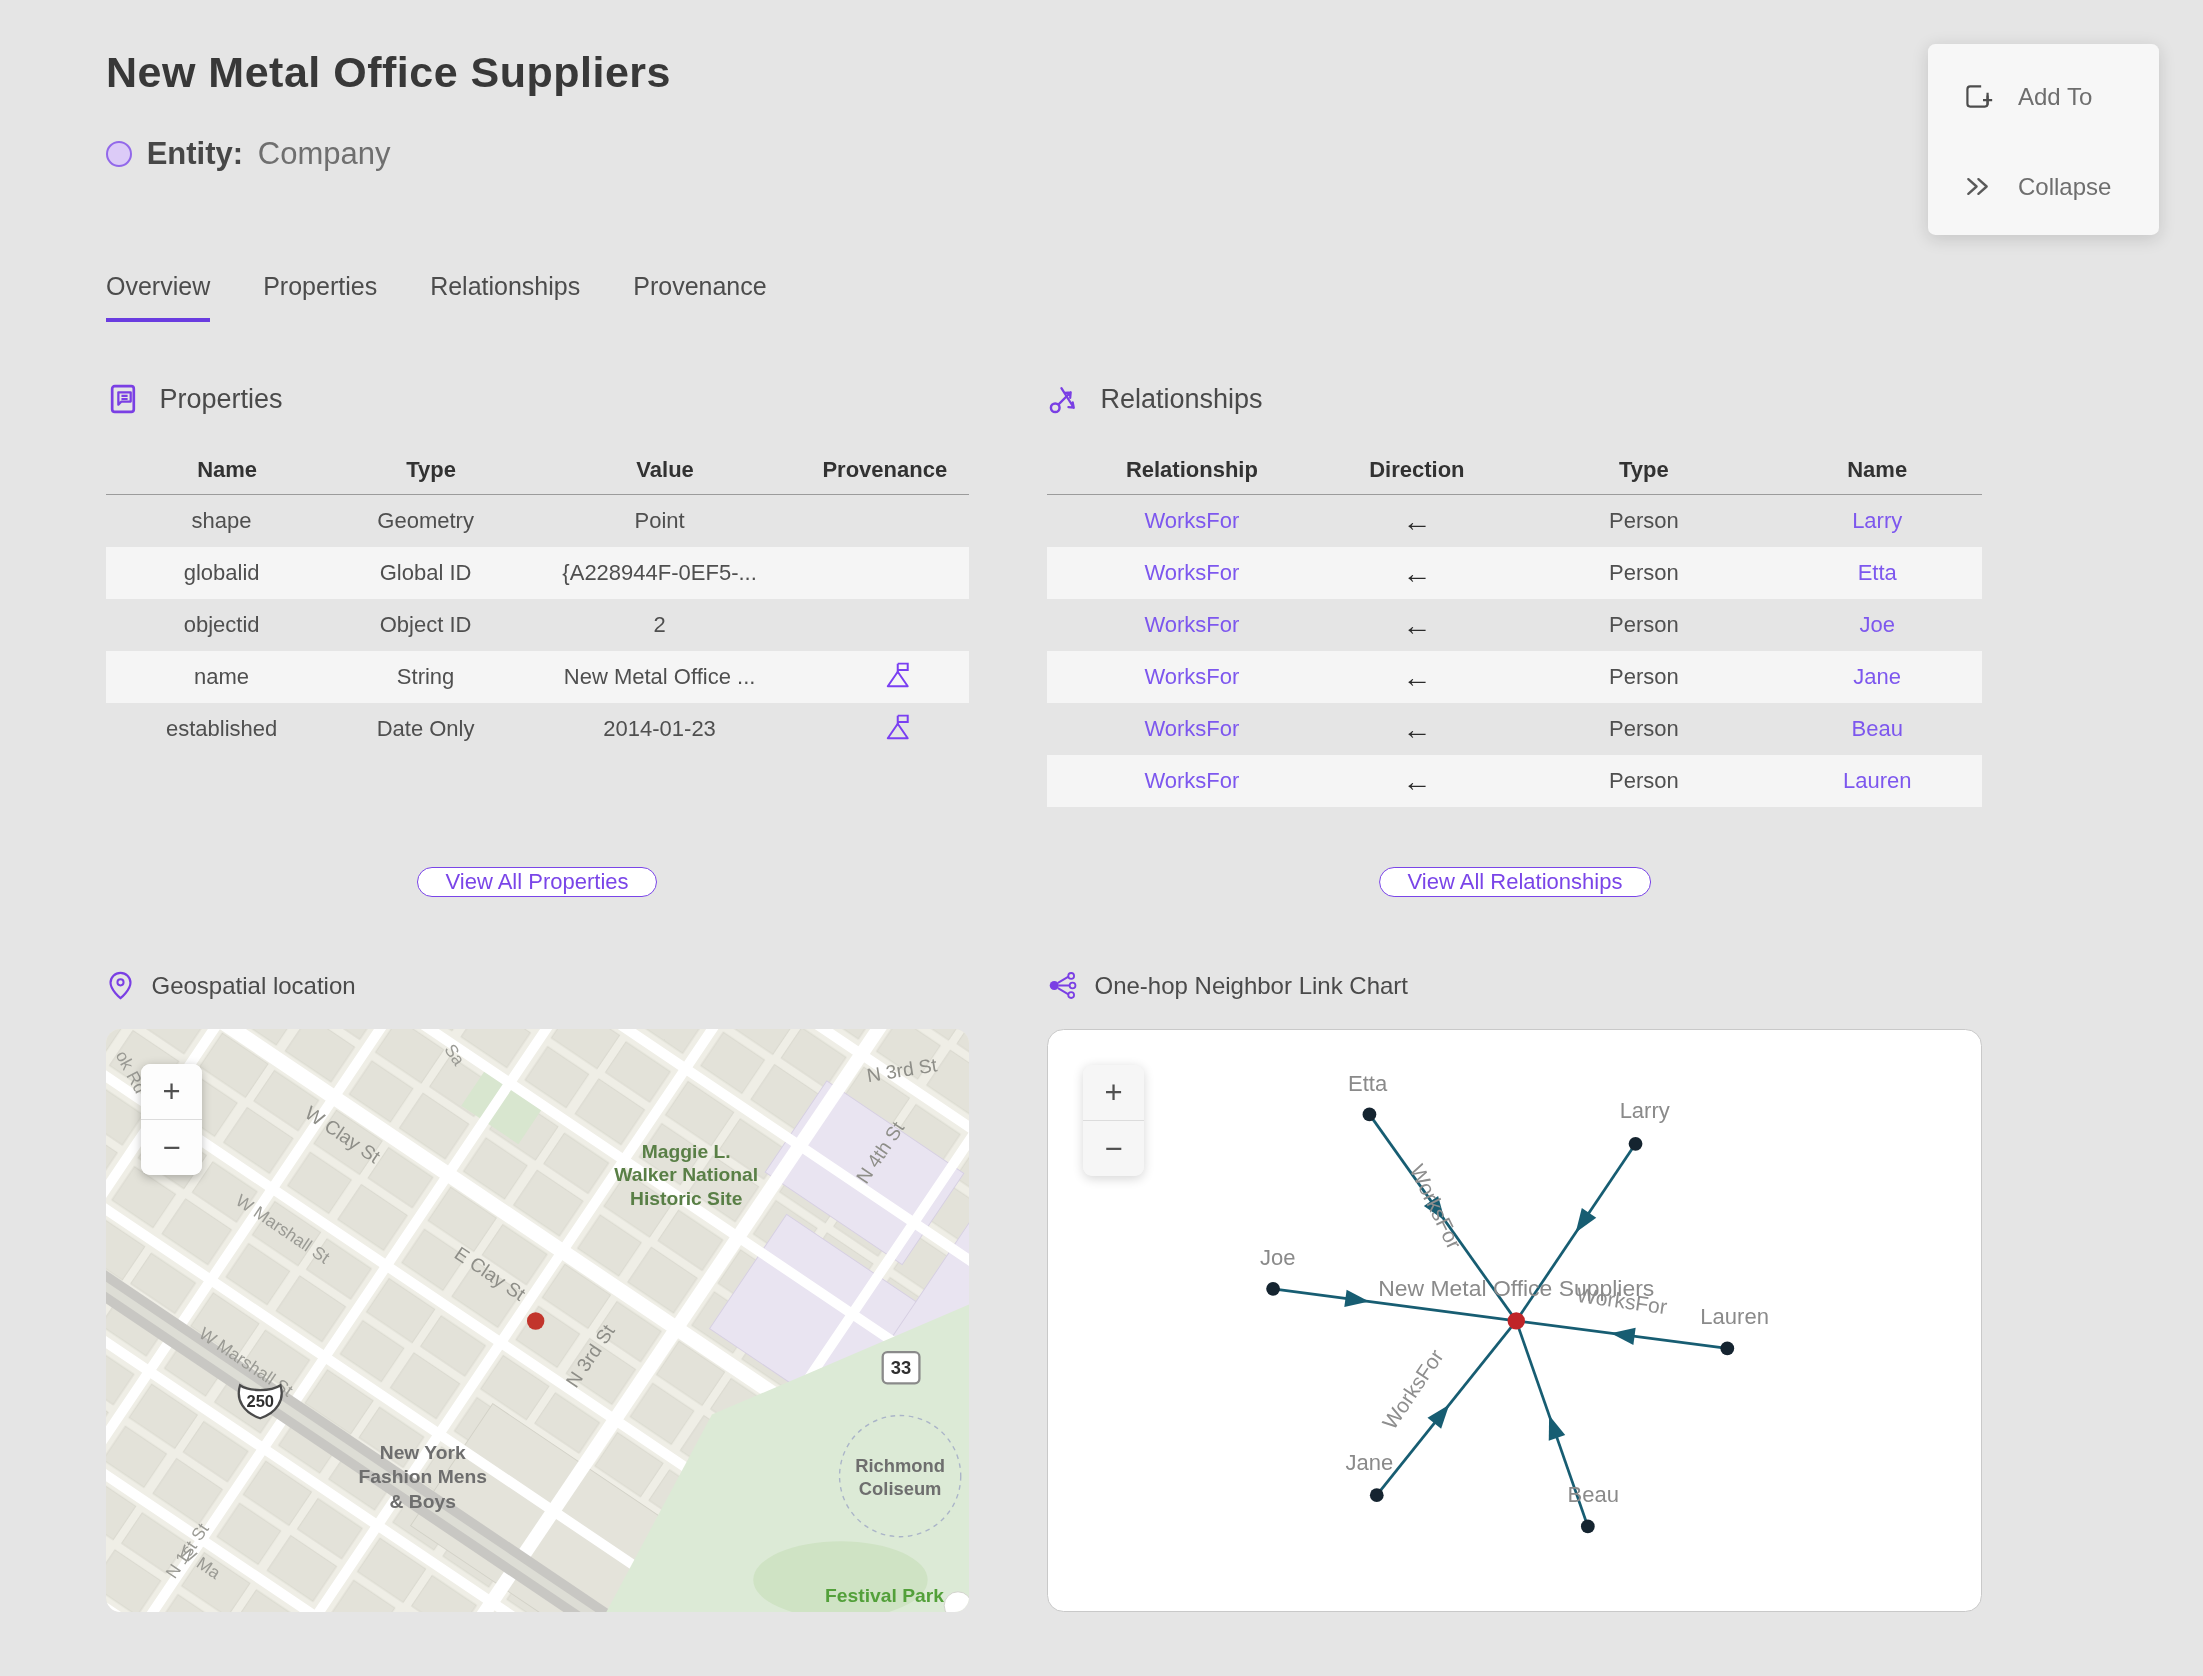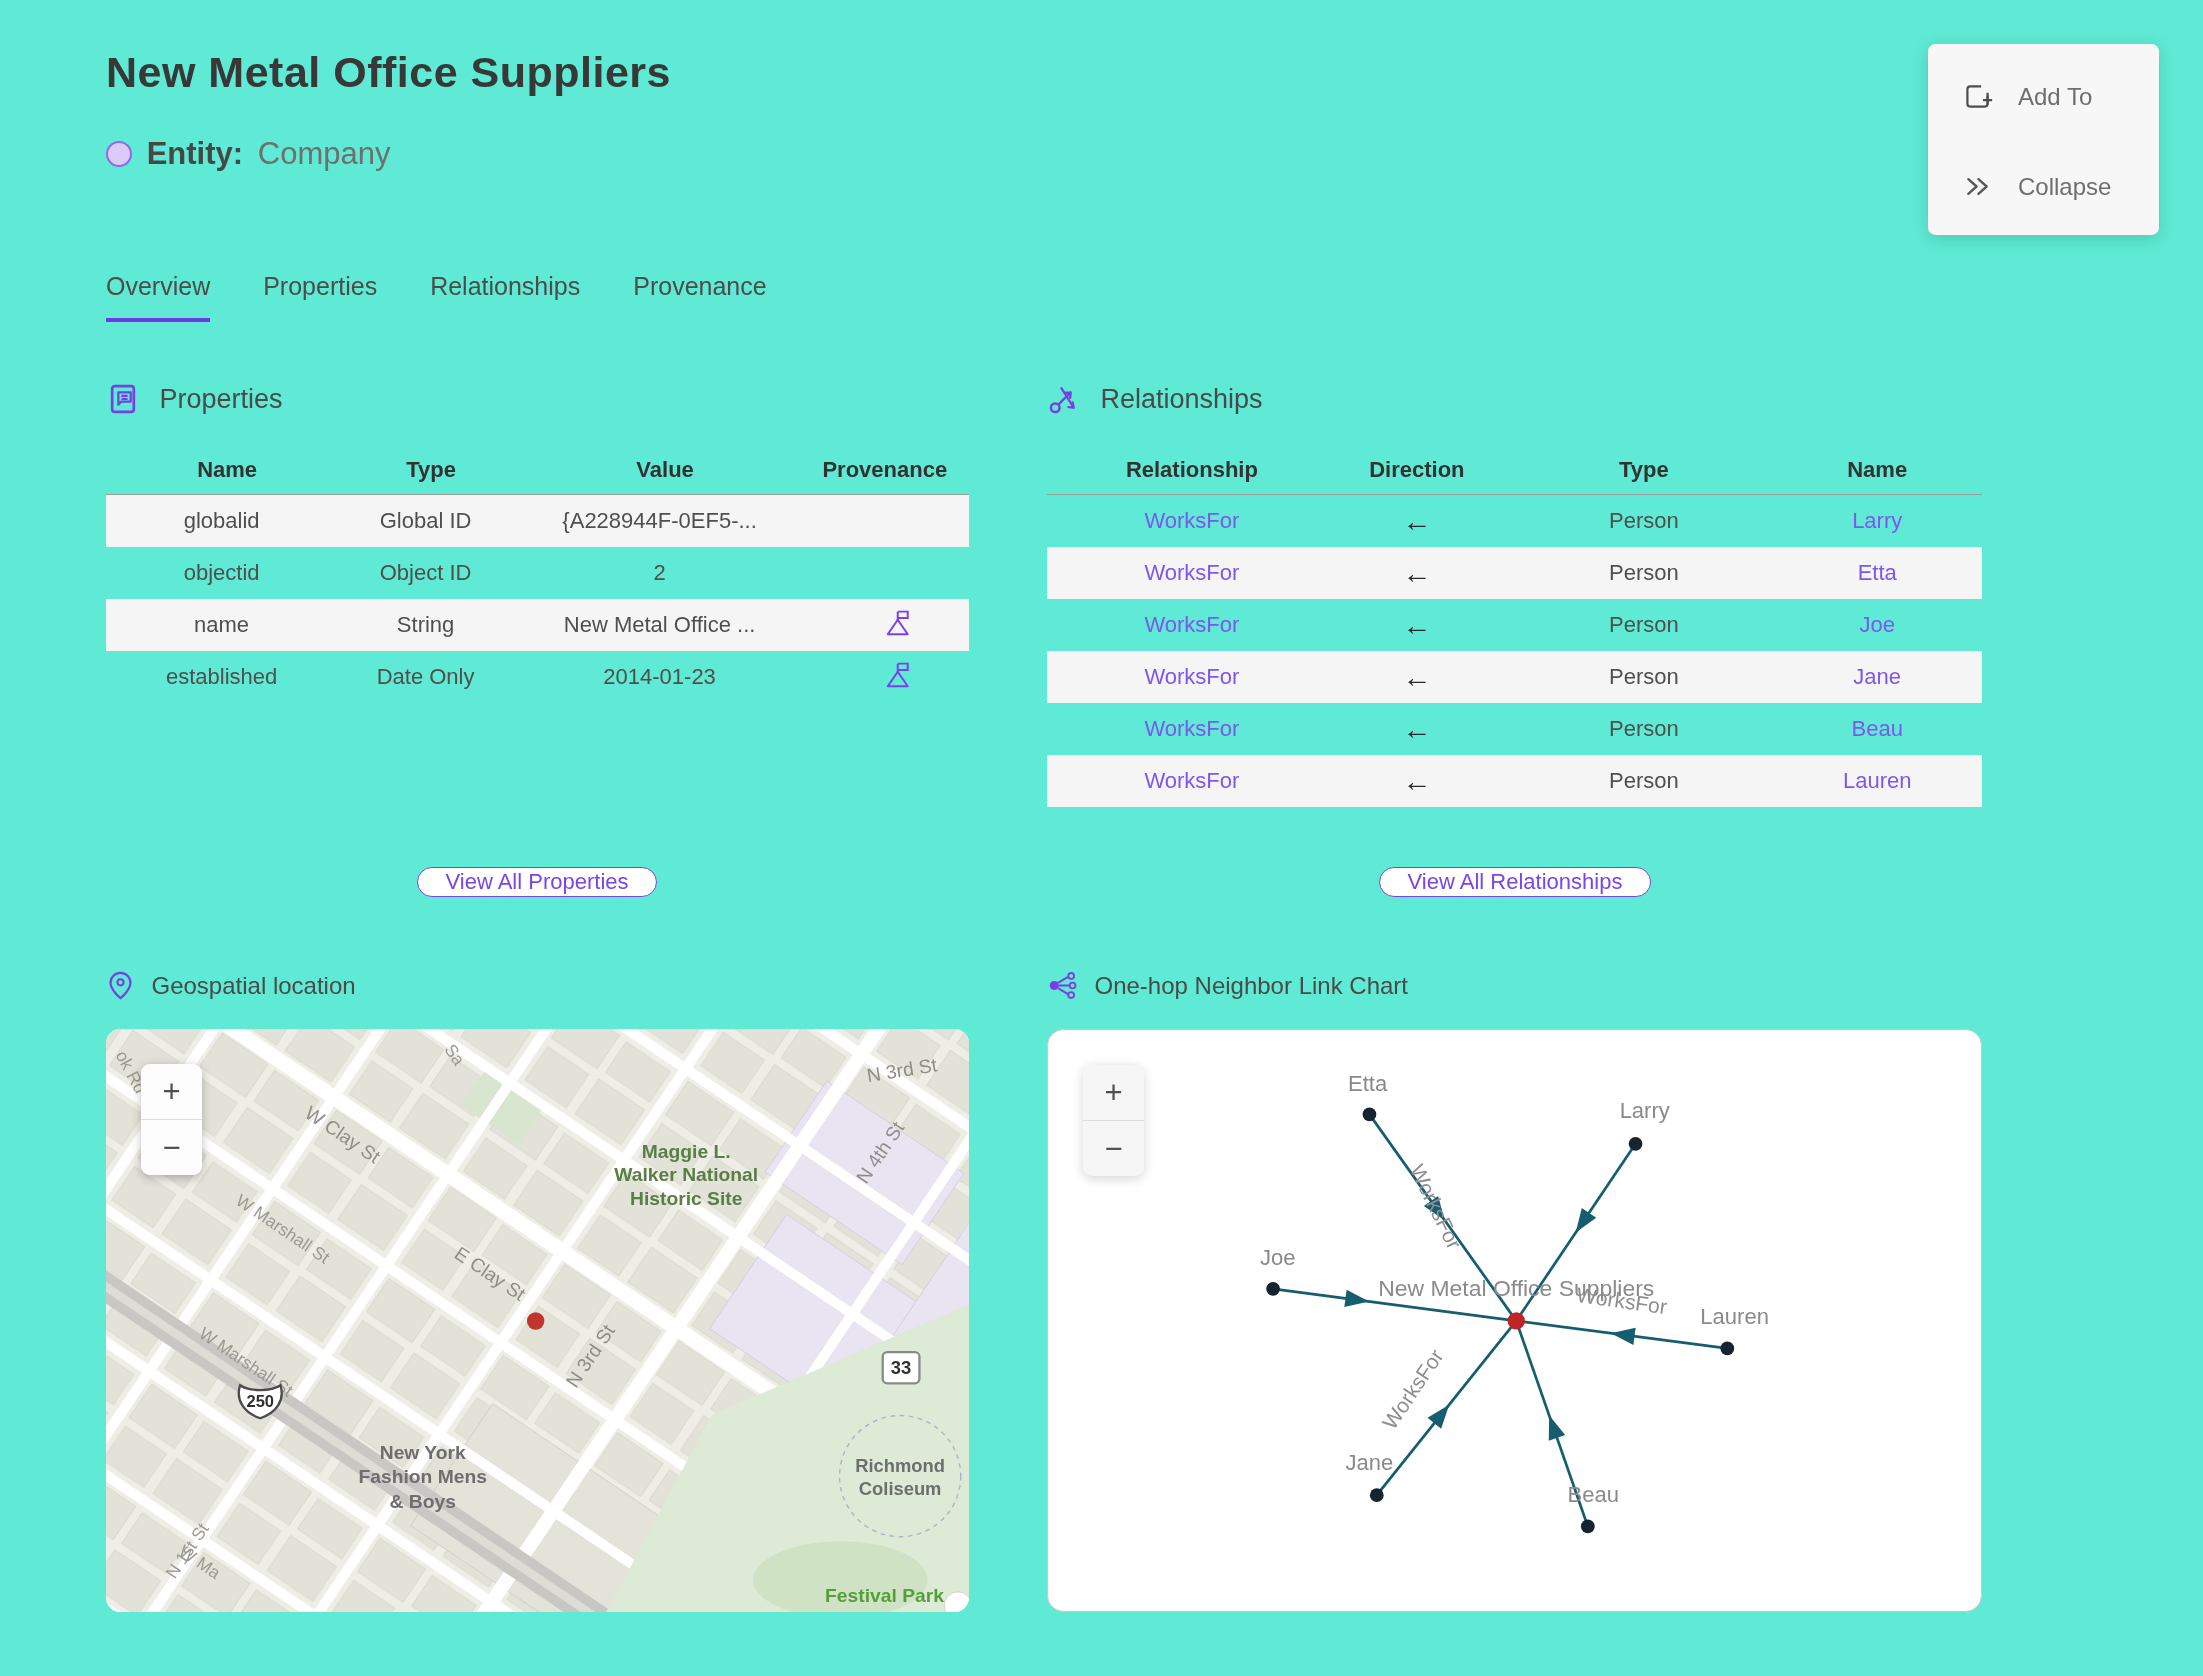--- a/index.html
+++ b/index.html
@@ -1,17 +1,17 @@
 <!DOCTYPE html>
 <html style="font-size:14.7px"><head>
 <meta charset="utf-8">
 <style>
   html,body{margin:0;padding:0;background:#fff;}
   body{font-family:"Liberation Sans",sans-serif;color:#4a4a4a;}
-  .page{position:relative;width:2204px;height:1677px;background:#5eead4;overflow:hidden;}
+  .page{position:relative;width:2204px;height:1677px;background:#e5e5e5;overflow:hidden;}
 
   
   .title{position:absolute;left:106px;top:48px;font-size:43px;font-weight:700;color:#383838;letter-spacing:0.5px;}
   .entity-row{position:absolute;left:106px;top:136px;display:flex;align-items:center;gap:14.7px;font-size:31px;}
   .entity-dot{width:22px;height:22px;border-radius:50%;background:#dccbf7;border:2.8px solid #9268ea;}
   .entity-label{font-weight:700;color:#474747;}
   .entity-value{color:#6f6f6f;}
 
   
   .popover{position:absolute;left:1928px;top:44px;width:231px;height:191px;background:#f7f7f7;border-radius:7.3px;
@@ -108,20 +108,26 @@
     </svg>
     <span>Properties</span>
   </div>
 
   <div class="tbl" style="left:106px;top:446px;width:863px;">
     <div class="hrow p-grid">
       <div>Name</div>
       <div>Type</div>
       <div>Value</div>
       <div>Provenance</div>
+    </div>
+    <div class="row p-grid">
+      <div class="cell">shape</div>
+      <div class="cell">Geometry</div>
+      <div class="cell">Point</div>
+        <div></div>
     </div>
     <div class="row p-grid stripe">
       <div class="cell">globalid</div>
       <div class="cell">Global ID</div>
       <div class="cell">{A228944F-0EF5-...</div>
         <div></div>
     </div>
     <div class="row p-grid">
       <div class="cell">objectid</div>
       <div class="cell">Object ID</div>

